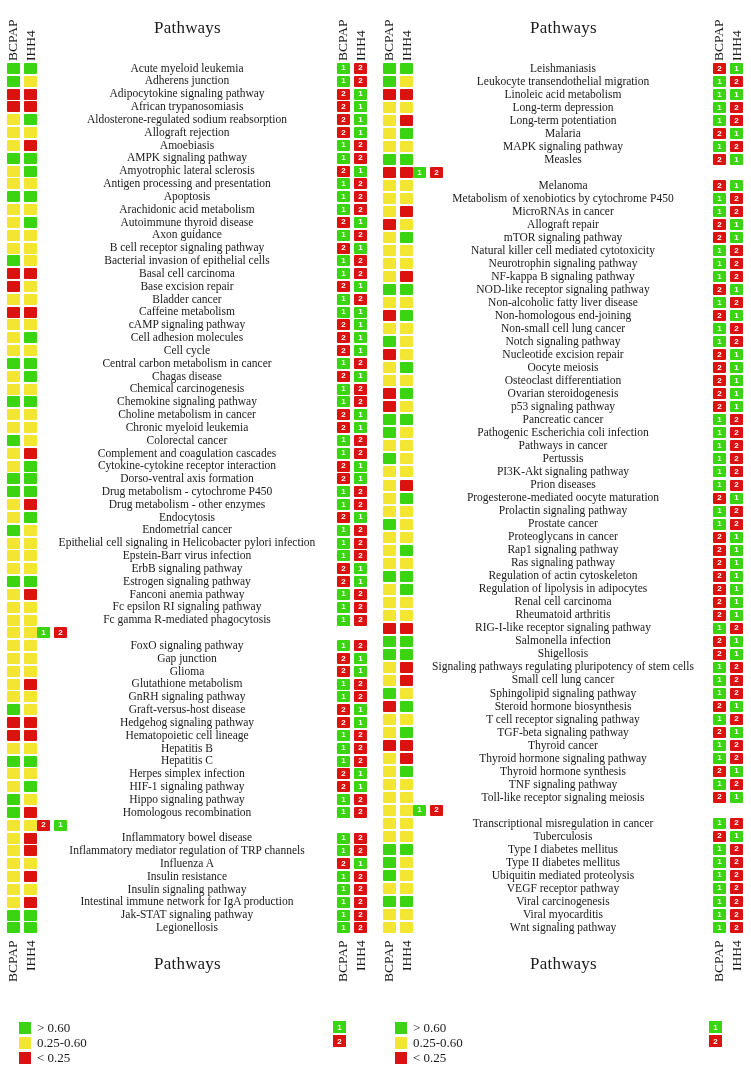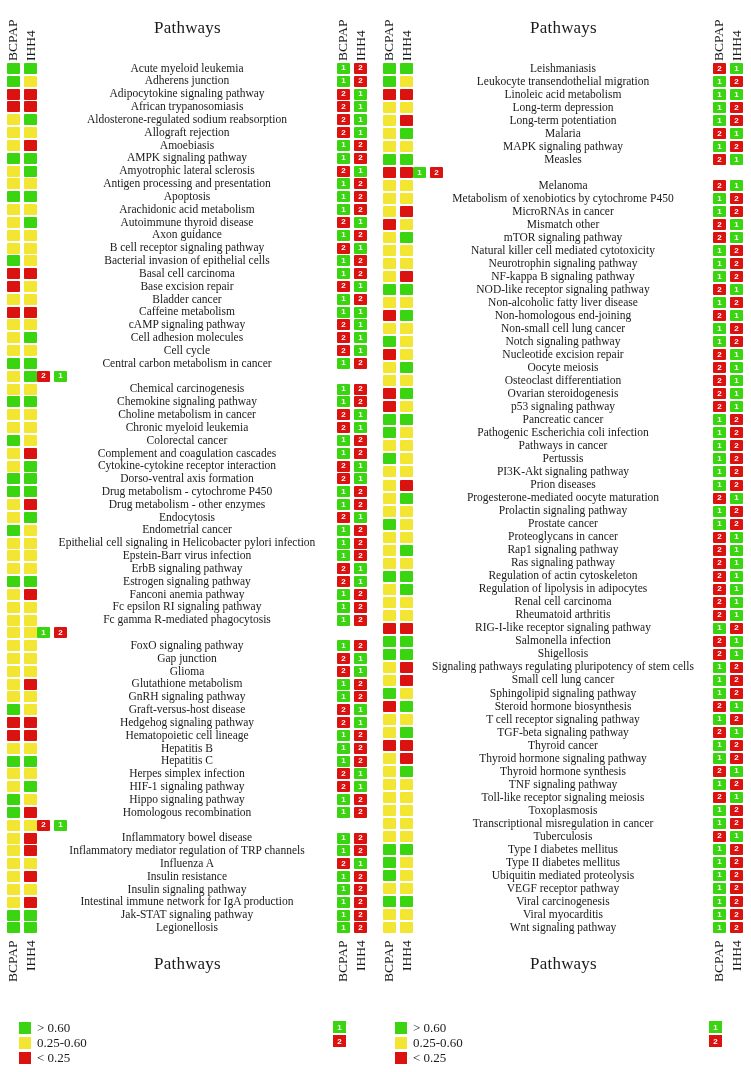--- a/index.html
+++ b/index.html
@@ -330,20 +330,21 @@
           <div class="pair pr">
             <div class="sq rank-sq" style="background: rgb(59, 212, 17);">1</div>
             <div class="sq rank-sq" style="background: rgb(218, 18, 16);">2</div>
           </div>
         </div>
         <div class="row">
           <div class="pair pl">
             <div class="sq" style="background: rgb(243, 230, 50);"></div>
             <div class="sq" style="background: rgb(59, 212, 17);"></div>
           </div>
+          <div class="pname">Chagas disease</div>
           <div class="pair pr">
             <div class="sq rank-sq" style="background: rgb(218, 18, 16);">2</div>
             <div class="sq rank-sq" style="background: rgb(59, 212, 17);">1</div>
           </div>
         </div>
         <div class="row">
           <div class="pair pl">
             <div class="sq" style="background: rgb(243, 230, 50);"></div>
             <div class="sq" style="background: rgb(243, 230, 50);"></div>
           </div>
@@ -987,21 +988,21 @@
           <div class="pair pr">
             <div class="sq rank-sq" style="background: rgb(59, 212, 17);">1</div>
             <div class="sq rank-sq" style="background: rgb(218, 18, 16);">2</div>
           </div>
         </div>
         <div class="row">
           <div class="pair pl">
             <div class="sq" style="background: rgb(218, 18, 16);"></div>
             <div class="sq" style="background: rgb(243, 230, 50);"></div>
           </div>
-          <div class="pname">Mismatch other</div>
+          <div class="pname">Allograft repair</div>
           <div class="pair pr">
             <div class="sq rank-sq" style="background: rgb(218, 18, 16);">2</div>
             <div class="sq rank-sq" style="background: rgb(59, 212, 17);">1</div>
           </div>
         </div>
         <div class="row">
           <div class="pair pl">
             <div class="sq" style="background: rgb(243, 230, 50);"></div>
             <div class="sq" style="background: rgb(59, 212, 17);"></div>
           </div>
@@ -1482,21 +1483,20 @@
           <div class="pair pr">
             <div class="sq rank-sq" style="background: rgb(218, 18, 16);">2</div>
             <div class="sq rank-sq" style="background: rgb(59, 212, 17);">1</div>
           </div>
         </div>
         <div class="row">
           <div class="pair pl">
             <div class="sq" style="background: rgb(243, 230, 50);"></div>
             <div class="sq" style="background: rgb(243, 230, 50);"></div>
           </div>
-          <div class="pname">Toxoplasmosis</div>
           <div class="pair pr">
             <div class="sq rank-sq" style="background: rgb(59, 212, 17);">1</div>
             <div class="sq rank-sq" style="background: rgb(218, 18, 16);">2</div>
           </div>
         </div>
         <div class="row">
           <div class="pair pl">
             <div class="sq" style="background: rgb(243, 230, 50);"></div>
             <div class="sq" style="background: rgb(243, 230, 50);"></div>
           </div>

